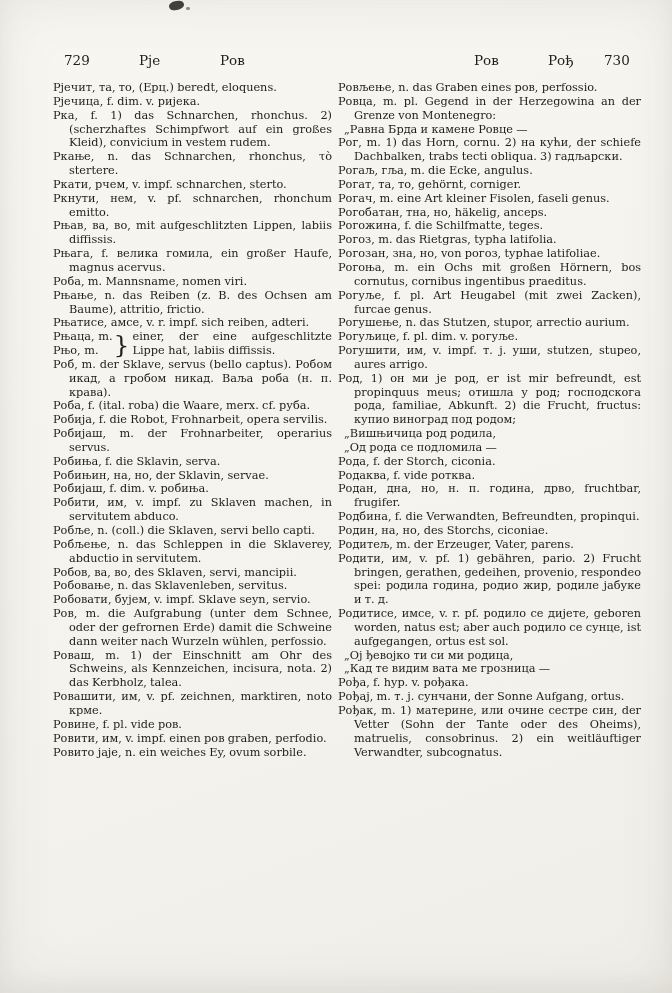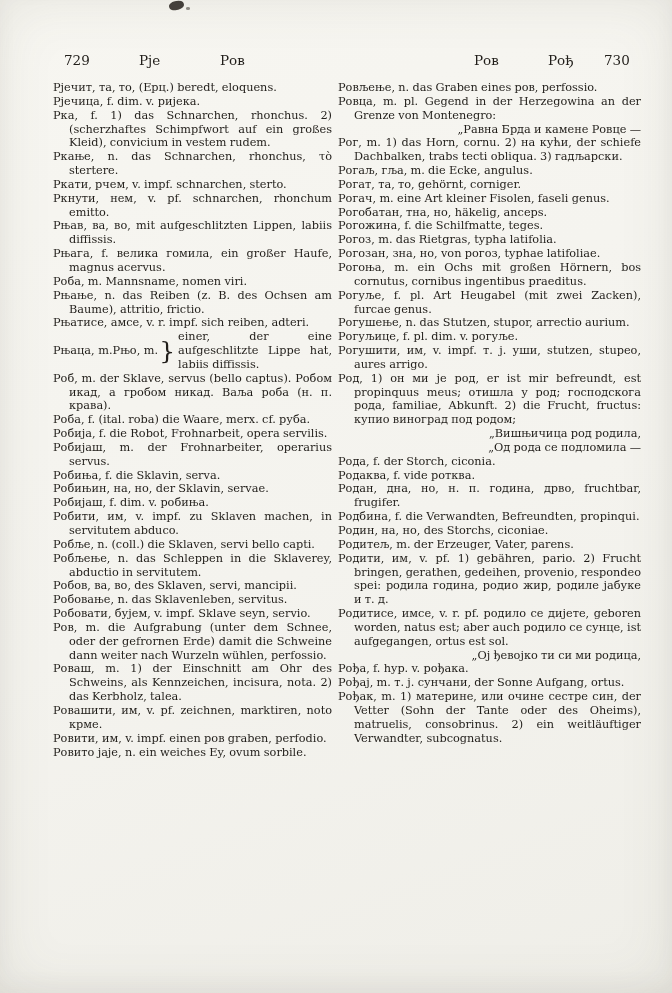--- a/index.html
+++ b/index.html
@@ -48,28 +48,28 @@
     margin: 0;
     padding-left: 16px;
     text-indent: -16px;
     text-align: justify;
     word-spacing: -0.3px;
   }
   p.quote {
     margin: 0;
     padding-left: 6px;
     text-indent: 0;
-    text-align: right;
+    text-align: left;
   }
   .brace-entry {
     display: flex;
     align-items: center;
     margin: 0;
   }
-  .brace-heads { display: flex; flex-direction: row; flex: 0 0 auto; }
+  .brace-heads { display: flex; flex-direction: column; flex: 0 0 auto; }
   .brace-heads span { white-space: nowrap; }
   .brace-glyph {
     flex: 0 0 auto;
     font-size: 25px;
     line-height: 1;
     margin: 0 3px 0 1px;
     font-weight: 400;
   }
   .brace-text { flex: 1 1 auto; text-align: justify; }
 </style>
@@ -119,20 +119,21 @@
       <p class="entry">Робијаш, f. dim. v. робиња.</p>
       <p class="entry">Робити, им, v. impf. zu Sklaven machen, in servitutem abduco.</p>
       <p class="entry">Робље, n. (coll.) die Sklaven, servi bello capti.</p>
       <p class="entry">Робљење, n. das Schleppen in die Sklaverey, abductio in servitutem.</p>
       <p class="entry">Робов, ва, во, des Sklaven, servi, mancipii.</p>
       <p class="entry">Робовање, n. das Sklavenleben, servitus.</p>
       <p class="entry">Робовати, бујем, v. impf. Sklave seyn, servio.</p>
       <p class="entry">Ров, m. die Aufgrabung (unter dem Schnee, oder der gefrornen Erde) damit die Schweine dann weiter nach Wurzeln wühlen, perfossio.</p>
       <p class="entry">Роваш, m. 1) der Einschnitt am Ohr des Schweins, als Kennzeichen, incisura, nota. 2) das Kerbholz, talea.</p>
       <p class="entry">Ровашити, им, v. pf. zeichnen, marktiren, noto крме.</p>
+      <p class="entry">Ровине, f. pl. vide ров.</p>
       <p class="entry">Ровити, им, v. impf. einen ров graben, perfodio.</p>
       <p class="entry">Ровито јаје, n. ein weiches Ey, ovum sorbile.</p>
     </div>
   <div class="col col-right">
       <p class="entry">Ровљење, n. das Graben eines ров, perfossio.</p>
       <p class="entry">Ровца, m. pl. Gegend in der Herzegowina an der Grenze von Montenegro:</p>
       <p class="entry quote">„Равна Брда и камене Ровце —</p>
       <p class="entry">Рог, m. 1) das Horn, cornu. 2) на кући, der schiefe Dachbalken, trabs tecti obliqua. 3) гадљарски.</p>
       <p class="entry">Рогаљ, гља, m. die Ecke, angulus.</p>
       <p class="entry">Рогат, та, то, gehörnt, corniger.</p>
@@ -151,18 +152,19 @@
       <p class="entry quote">„Од рода се подломила —</p>
       <p class="entry">Рода, f. der Storch, ciconia.</p>
       <p class="entry">Родаква, f. vide ротква.</p>
       <p class="entry">Родан, дна, но, н. п. година, дрво, fruchtbar, frugifer.</p>
       <p class="entry">Родбина, f. die Verwandten, Befreundten, propinqui.</p>
       <p class="entry">Родин, на, но, des Storchs, ciconiae.</p>
       <p class="entry">Родитељ, m. der Erzeuger, Vater, parens.</p>
       <p class="entry">Родити, им, v. pf. 1) gebähren, pario. 2) Frucht bringen, gerathen, gedeihen, provenio, respondeo spei: родила година, родио жир, родиле јабуке и т. д.</p>
       <p class="entry">Родитисе, имсе, v. r. pf. родило се дијете, geboren worden, natus est; aber auch родило се сунце, ist aufgegangen, ortus est sol.</p>
       <p class="entry quote">„Ој ђевојко ти си ми родица,</p>
+      <p class="entry quote">„Кад те видим вата ме грозница —</p>
       <p class="entry">Рођа, f. hyp. v. рођака.</p>
       <p class="entry">Рођај, m. т. ј. сунчани, der Sonne Aufgang, ortus.</p>
       <p class="entry">Рођак, m. 1) материне, или очине сестре син, der Vetter (Sohn der Tante oder des Oheims), matruelis, consobrinus. 2) ein weitläuftiger Verwandter, subcognatus.</p>
     </div>
 
 </div>
 
 </body></html>

